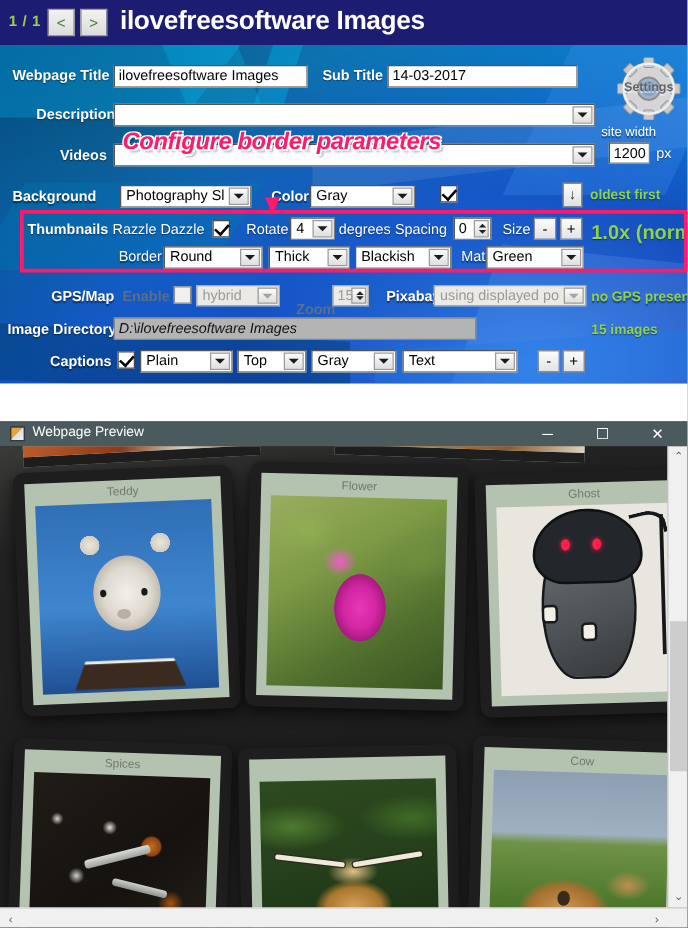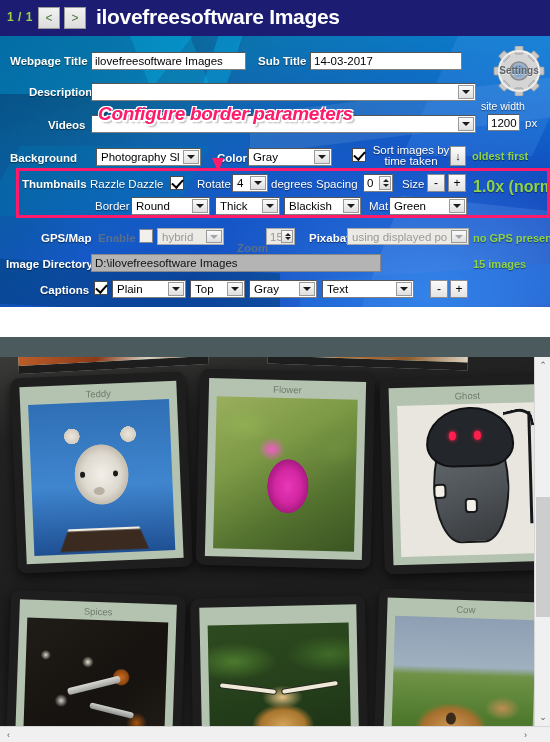--- a/index.html
+++ b/index.html
@@ -414,21 +414,20 @@
       <span class="cv">Photography Slate</span>
       <span class="arrow"></span>
     </div>
     <div class="lbl" style="left:217px; top:152px;">Color</div>
     <div class="combo" style="left:248px; top:148px; width:84px; height:18px;">
       <span class="cv">Gray</span>
       <span class="arrow"></span>
     </div>
 
     <div class="chk on" style="left:352px; top:148px;"></div>
-    <div class="lbl" style="left:371px; top:145px; width:80px; white-space:normal; line-height:11px; text-align:center; font-weight:normal;">Sort images by time taken</div>
     <div class="arrowbtn" style="left:450px; top:146px;">↓</div>
     <div class="lbl green" style="left:472px; top:150px; font-size:11px;">oldest first</div>
 
     <div class="lbl" style="left:22px; top:178px;">Thumbnails</div>
     <div class="lbl plain" style="left:90px; top:178px;">Razzle Dazzle</div>
     <div class="chk on" style="left:170px; top:176px;"></div>
     <div class="lbl plain" style="left:197px; top:178px;">Rotate</div>
     <div class="combo" style="left:232px; top:174px; width:36px; height:18px;">
       <span class="cv" style="right:16px;">4</span>
       <span class="arrow"></span>
@@ -476,21 +475,21 @@
       <span class="sb"></span>
     </div>
     <div class="lbl" style="left:309px; top:232px;">Pixabay</div>
     <div class="combo disabled" style="left:347px; top:228px; width:122px; height:17px;">
       <span class="cv">using displayed points</span>
       <span class="arrow"></span>
     </div>
     <div class="lbl green" style="left:473px; top:232px; font-size:11px;">no GPS present</div>
 
     <div class="lbl" style="left:6px; top:258px;">Image Directory</div>
-    <div class="txt gray" style="left:91px; top:254px; width:290px; height:18px;">D:\ilovefreesoftware Images</div>
+    <div class="txt gray" style="left:91px; top:254px; width:290px; height:18px;font-style:italic;">D:\ilovefreesoftware Images</div>
     <div class="lbl green" style="left:473px; top:258px; font-size:11px;">15 images</div>
 
     <div class="lbl" style="left:40px; top:284px;">Captions</div>
     <div class="chk on" style="left:94px; top:281px;"></div>
     <div class="combo" style="left:112px; top:280px; width:74px; height:18px;">
       <span class="cv">Plain</span>
       <span class="arrow"></span>
     </div>
     <div class="combo" style="left:190px; top:280px; width:55px; height:18px;">
       <span class="cv">Top</span>
@@ -510,20 +509,27 @@
     <div id="anno-text">Configure border parameters</div>
     <svg id="anno-arrow" viewBox="0 0 16 44">
       <path d="M8 0 L8 30 L2 30 L8 44 L14 30 L8 30 Z" fill="#ff1a6b"></path>
     </svg>
     <div id="anno-box"></div>
   </div>
 
   <div id="gap"></div>
 
   <div id="prev-window">
+    <div id="prev-title">
+      <div id="prev-icon"></div>
+      <div id="prev-title-text">Webpage Preview</div>
+      <div class="wbtn" id="w-min">─</div>
+      <div class="wbtn" id="w-max">☐</div>
+      <div class="wbtn" id="w-close">✕</div>
+    </div>
 
     <div id="prev-body">
       <div id="wall">
 
         <div class="top-strip" style="left:18px; top:-22px; width:190px; height:34px; transform:rotate(-3deg);">
           <div style="position:absolute;inset:0;background:linear-gradient(120deg,#c2622b,#8d3a18 45%,#d8d3c4 70%,#a0502a);"></div>
         </div>
         <div class="top-strip" style="left:268px; top:-24px; width:200px; height:34px; transform:rotate(2deg);">
           <div style="position:absolute;inset:0;background:linear-gradient(100deg,#e0c9a8,#b9753b 40%,#8e5a2c 70%,#dcd2c0);"></div>
         </div>

